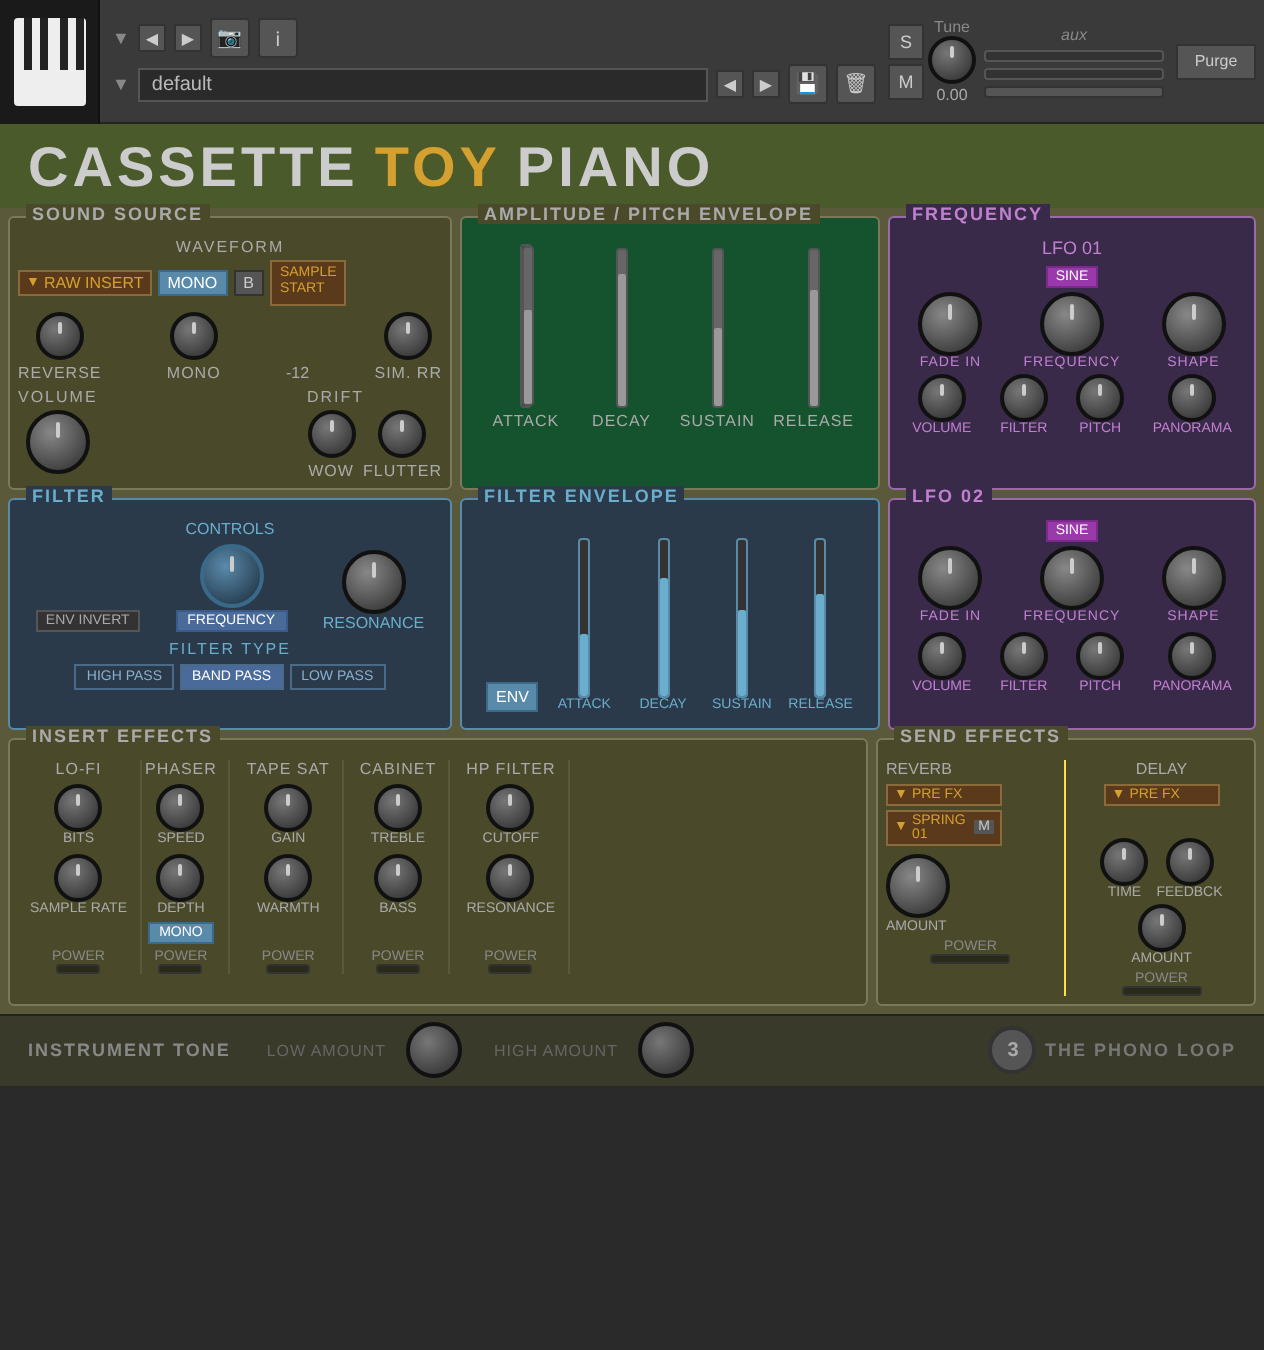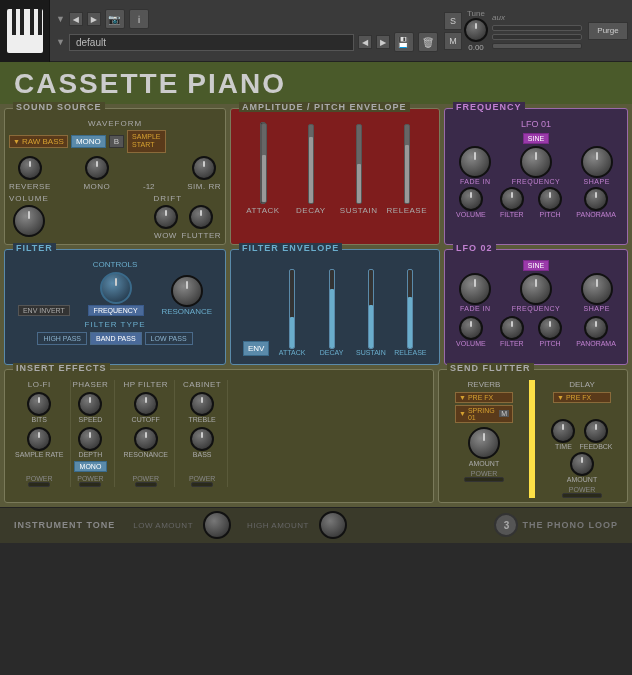--- a/index.html
+++ b/index.html
@@ -290,51 +290,52 @@
     <div class="s-btn">M</div>
   </div>
 
   <div style="display:flex; flex-direction:column; align-items:center; margin-right:4px;">
     <div style="font-size:8px; color:#888;">Tune</div>
     <div class="knob-sm"></div>
     <div style="font-size:8px; color:#aaa; margin-top:1px;">0.00</div>
   </div>
 
   <div style="display:flex; flex-direction:column; gap:3px; margin-right:6px; width:90px;">
-    <div style="font-size:8px; color:#888; text-align:left;font-style:italic;">aux</div>
+    <div style="font-size:8px; color:#888; text-align:center;font-style:italic;">aux</div>
     <div style="height:6px; background:#333; border:1px solid #555; border-radius:2px;"></div>
     <div style="height:6px; background:#333; border:1px solid #555; border-radius:2px;"></div>
     <div style="display:flex; gap:2px;">
       <div style="height:6px; flex:1; background:#555; border:1px solid #333; border-radius:2px;"></div>
     </div>
   </div>
 
   <div style="display:flex; flex-direction:column; gap:2px; margin-right:4px;">
     <div class="s-btn" style="width:40px; font-size:8px;">Purge</div>
   </div>
 </div>
 
 <div class="main-panel">
 
   <div class="title-bar">
     <span class="title-cassette">CASSETTE</span>
+    <span class="title-toy">TOY</span>
     <span class="title-piano">PIANO</span>
   </div>
 
   <div style="display:flex; padding:4px 4px 2px; gap:4px;">
 
     <div class="section-box" style="border-color:#7a7a5a; background:#4a4a2a; width:222px; padding-top:10px; position:relative;">
       <span class="section-label" style="background:#4a4a2a; color:#aaa;">SOUND SOURCE</span>
 
       <div style="text-align:center; font-size:8px; color:#aaa; letter-spacing:1px; margin-bottom:2px;">WAVEFORM</div>
 
       <div style="display:flex; align-items:center; gap:3px; margin-bottom:3px;">
         <div style="background:#5a3a1a; border:1px solid #8a6a3a; color:#d4a030; font-size:8px; padding:1px 3px; display:flex; align-items:center; gap:2px; cursor:pointer;">
           <span style="font-size:7px;">▼</span>
-          <span>RAW BASS</span>
+          <span>RAW INSERT</span>
         </div>
         <div class="btn-highlight">MONO</div>
         <div class="btn-small">B</div>
         <div style="background:#5a3a1a; border:1px solid #8a6a3a; color:#d4a030; font-size:7px; padding:2px 4px; cursor:pointer; line-height:1.2;">SAMPLE<br>START</div>
       </div>
 
       <div style="display:flex; align-items:flex-end; gap:6px; justify-content:space-between; margin-bottom:3px;">
         <div style="display:flex; flex-direction:column; align-items:center;">
           <div class="knob-sm"></div>
           <div class="sub-label">REVERSE</div>
@@ -366,21 +367,21 @@
             </div>
             <div style="display:flex; flex-direction:column; align-items:center;">
               <div class="knob-sm"></div>
               <div class="sub-label">FLUTTER</div>
             </div>
           </div>
         </div>
       </div>
     </div>
 
-    <div class="section-box" style="border-color:#7a7a5a; background:#7f1d1d; flex:1; padding-top:10px; position:relative;">
+    <div class="section-box" style="border-color:#7a7a5a; background:#14532d; flex:1; padding-top:10px; position:relative;">
       <span class="section-label" style="background:#4a4a2a; color:#aaa;">AMPLITUDE / PITCH ENVELOPE</span>
 
       <div style="display:flex; align-items:flex-end; height:100px; gap:8px; padding:4px 8px;">
 
         <div style="display:flex; flex-direction:column; align-items:center; flex:1; height:100%; justify-content:flex-end;">
           <div style="width:6px; background:#333; border:1px solid #555; border-radius:2px; position:relative; cursor:pointer;">
             <div style="width:6px; height:80px; background:#666; border:1px solid #555; border-radius:2px; position:relative;">
               <div style="position:absolute; bottom:0; left:0; right:0; height:60%; background:#999; border-radius:1px;"></div>
             </div>
           </div>
@@ -586,57 +587,69 @@
           <div style="font-size:7px; color:#aaa; text-transform:uppercase;">SPEED</div>
           <div class="knob-sm" style="margin-top:4px;"></div>
           <div style="font-size:7px; color:#aaa; text-transform:uppercase;">DEPTH</div>
           <div style="background:#5a8aaa; border:1px solid #3a6a8a; color:#fff; font-size:7px; padding:1px 5px; margin-top:3px; cursor:pointer;">MONO</div>
           <div style="display:flex; flex-direction:column; align-items:center; margin-top:3px;">
             <div style="font-size:7px; color:#888; text-transform:uppercase;">POWER</div>
             <div style="width:22px; height:5px; background:#2a2a1a; border:1px solid #333; border-radius:2px;"></div>
           </div>
         </div>
 
+        <div style="display:flex; flex-direction:column; align-items:center; border-right:1px solid #5a5a3a; padding:0 6px;">
+          <div style="font-size:8px; color:#aaa; text-transform:uppercase; letter-spacing:0.5px; margin-bottom:3px;">TAPE SAT</div>
+          <div class="knob-sm"></div>
+          <div style="font-size:7px; color:#aaa; text-transform:uppercase;">GAIN</div>
+          <div class="knob-sm" style="margin-top:4px;"></div>
+          <div style="font-size:7px; color:#aaa; text-transform:uppercase;">WARMTH</div>
+          <div style="height:14px;"></div>
+          <div style="display:flex; flex-direction:column; align-items:center; margin-top:3px;">
+            <div style="font-size:7px; color:#888; text-transform:uppercase;">POWER</div>
+            <div style="width:22px; height:5px; background:#2a2a1a; border:1px solid #333; border-radius:2px;"></div>
+          </div>
+        </div>
+
+        <div style="display:flex; flex-direction:column; align-items:center; border-right:1px solid #5a5a3a; padding:0 6px;">
+          <div style="font-size:8px; color:#aaa; text-transform:uppercase; letter-spacing:0.5px; margin-bottom:3px;">CABINET</div>
+          <div class="knob-sm"></div>
+          <div style="font-size:7px; color:#aaa; text-transform:uppercase;">TREBLE</div>
+          <div class="knob-sm" style="margin-top:4px;"></div>
+          <div style="font-size:7px; color:#aaa; text-transform:uppercase;">BASS</div>
+          <div style="height:14px;"></div>
+          <div style="display:flex; flex-direction:column; align-items:center; margin-top:3px;">
+            <div style="font-size:7px; color:#888; text-transform:uppercase;">POWER</div>
+            <div style="width:22px; height:5px; background:#2a2a1a; border:1px solid #333; border-radius:2px;"></div>
+          </div>
+        </div>
 
         <div style="display:flex; flex-direction:column; align-items:center; border-right:1px solid #5a5a3a; padding:0 6px;">
           <div style="font-size:8px; color:#aaa; text-transform:uppercase; letter-spacing:0.5px; margin-bottom:3px;">HP FILTER</div>
           <div class="knob-sm"></div>
           <div style="font-size:7px; color:#aaa; text-transform:uppercase;">CUTOFF</div>
           <div class="knob-sm" style="margin-top:4px;"></div>
           <div style="font-size:7px; color:#aaa; text-transform:uppercase;">RESONANCE</div>
           <div style="height:14px;"></div>
           <div style="display:flex; flex-direction:column; align-items:center; margin-top:3px;">
             <div style="font-size:7px; color:#888; text-transform:uppercase;">POWER</div>
             <div style="width:22px; height:5px; background:#2a2a1a; border:1px solid #333; border-radius:2px;"></div>
           </div>
         </div>
 
-        <div style="display:flex; flex-direction:column; align-items:center; border-right:1px solid #5a5a3a; padding:0 6px;">
-          <div style="font-size:8px; color:#aaa; text-transform:uppercase; letter-spacing:0.5px; margin-bottom:3px;">CABINET</div>
-          <div class="knob-sm"></div>
-          <div style="font-size:7px; color:#aaa; text-transform:uppercase;">TREBLE</div>
-          <div class="knob-sm" style="margin-top:4px;"></div>
-          <div style="font-size:7px; color:#aaa; text-transform:uppercase;">BASS</div>
-          <div style="height:14px;"></div>
-          <div style="display:flex; flex-direction:column; align-items:center; margin-top:3px;">
-            <div style="font-size:7px; color:#888; text-transform:uppercase;">POWER</div>
-            <div style="width:22px; height:5px; background:#2a2a1a; border:1px solid #333; border-radius:2px;"></div>
-          </div>
-        </div>
-
 
       </div>
     </div>
 
     <div class="section-box" style="border-color:#7a7a5a; background:#4a4a2a; width:190px; padding-top:10px; position:relative;">
-      <span class="section-label" style="background:#4a4a2a; color:#aaa;">SEND FLUTTER</span>
+      <span class="section-label" style="background:#4a4a2a; color:#aaa;">SEND EFFECTS</span>
 
       <div style="display:flex; gap:4px;">
 
-        <div style="display:flex; flex-direction:column; align-items:center; flex:1; border-right:6px solid #fde047; padding-right:4px;">
+        <div style="display:flex; flex-direction:column; flex:1; border-right:1px solid #fde047; padding-right:4px;">
           <div style="font-size:8px; color:#aaa; text-transform:uppercase; margin-bottom:3px;">REVERB</div>
 
           <div style="background:#5a3a1a; border:1px solid #8a6a3a; color:#d4a030; font-size:7px; padding:1px 3px; cursor:pointer; display:flex; align-items:center; gap:2px; margin-bottom:2px; width:58px;">
             <span>▼</span>
               <span>PRE FX</span>
           </div>
           <div style="background:#5a3a1a; border:1px solid #8a6a3a; color:#d4a030; font-size:7px; padding:1px 3px; cursor:pointer; display:flex; align-items:center; gap:2px; margin-bottom:4px; width:58px;">
             <span>▼</span>
               <span>SPRING 01</span>
             <span style="background:#555; color:#ccc; font-size:7px; padding:0 2px; margin-left:2px;">M</span>

